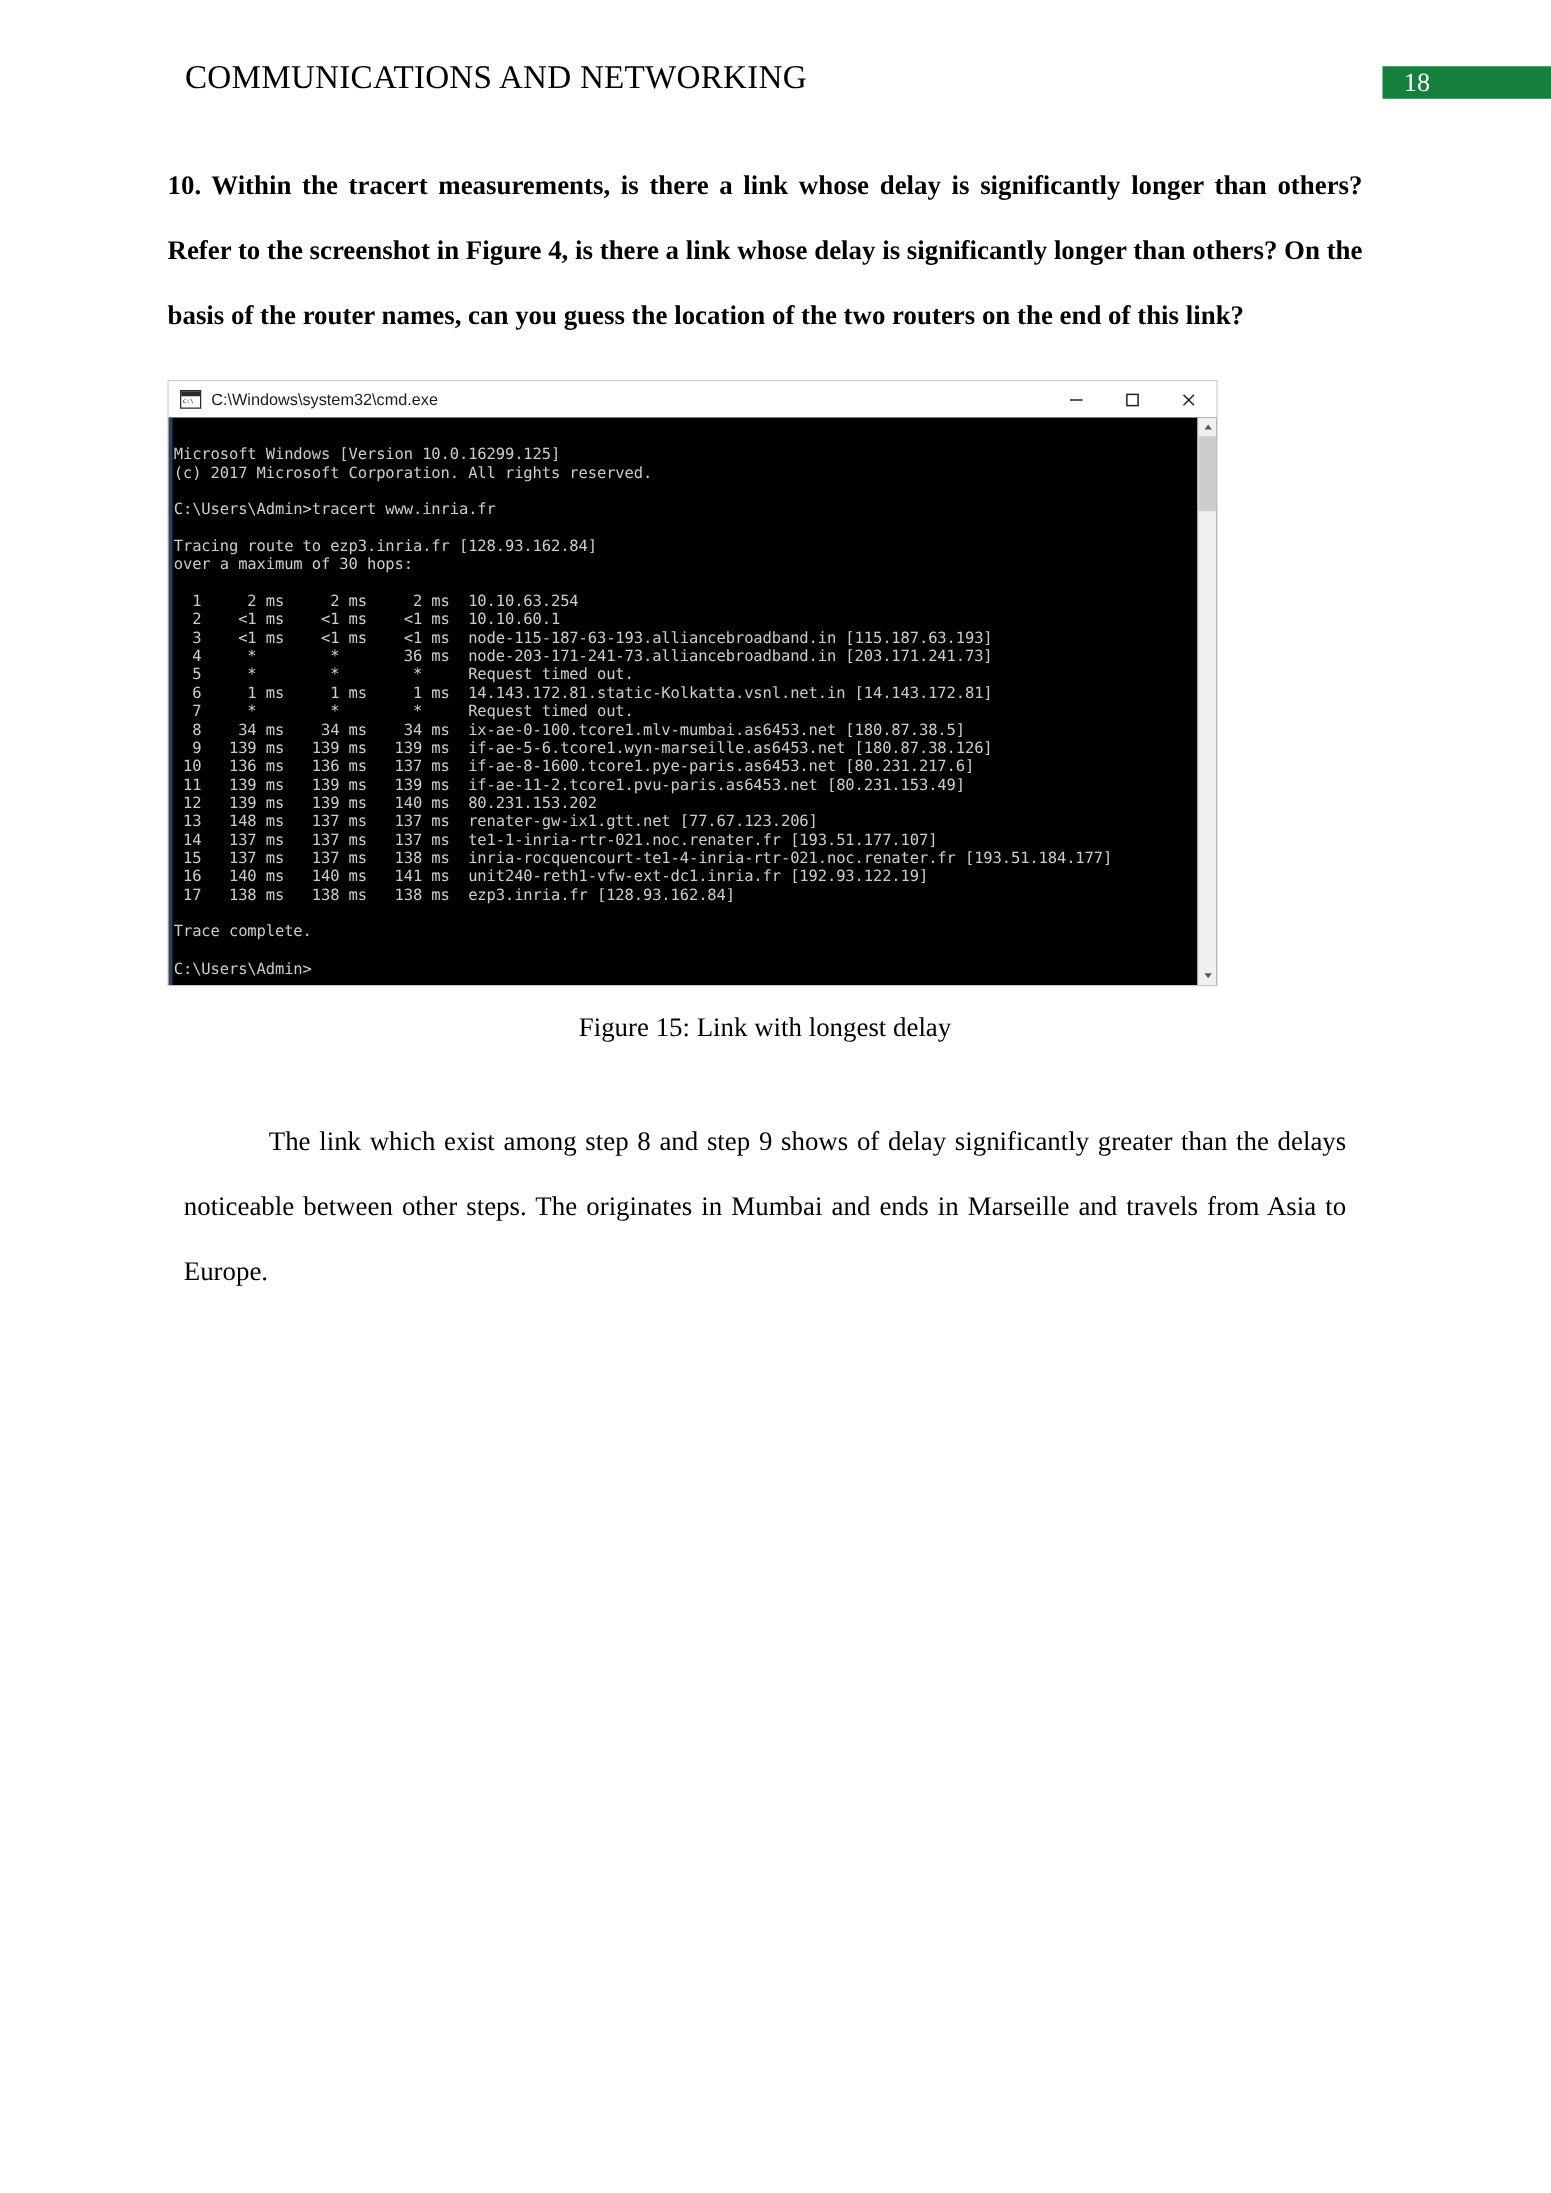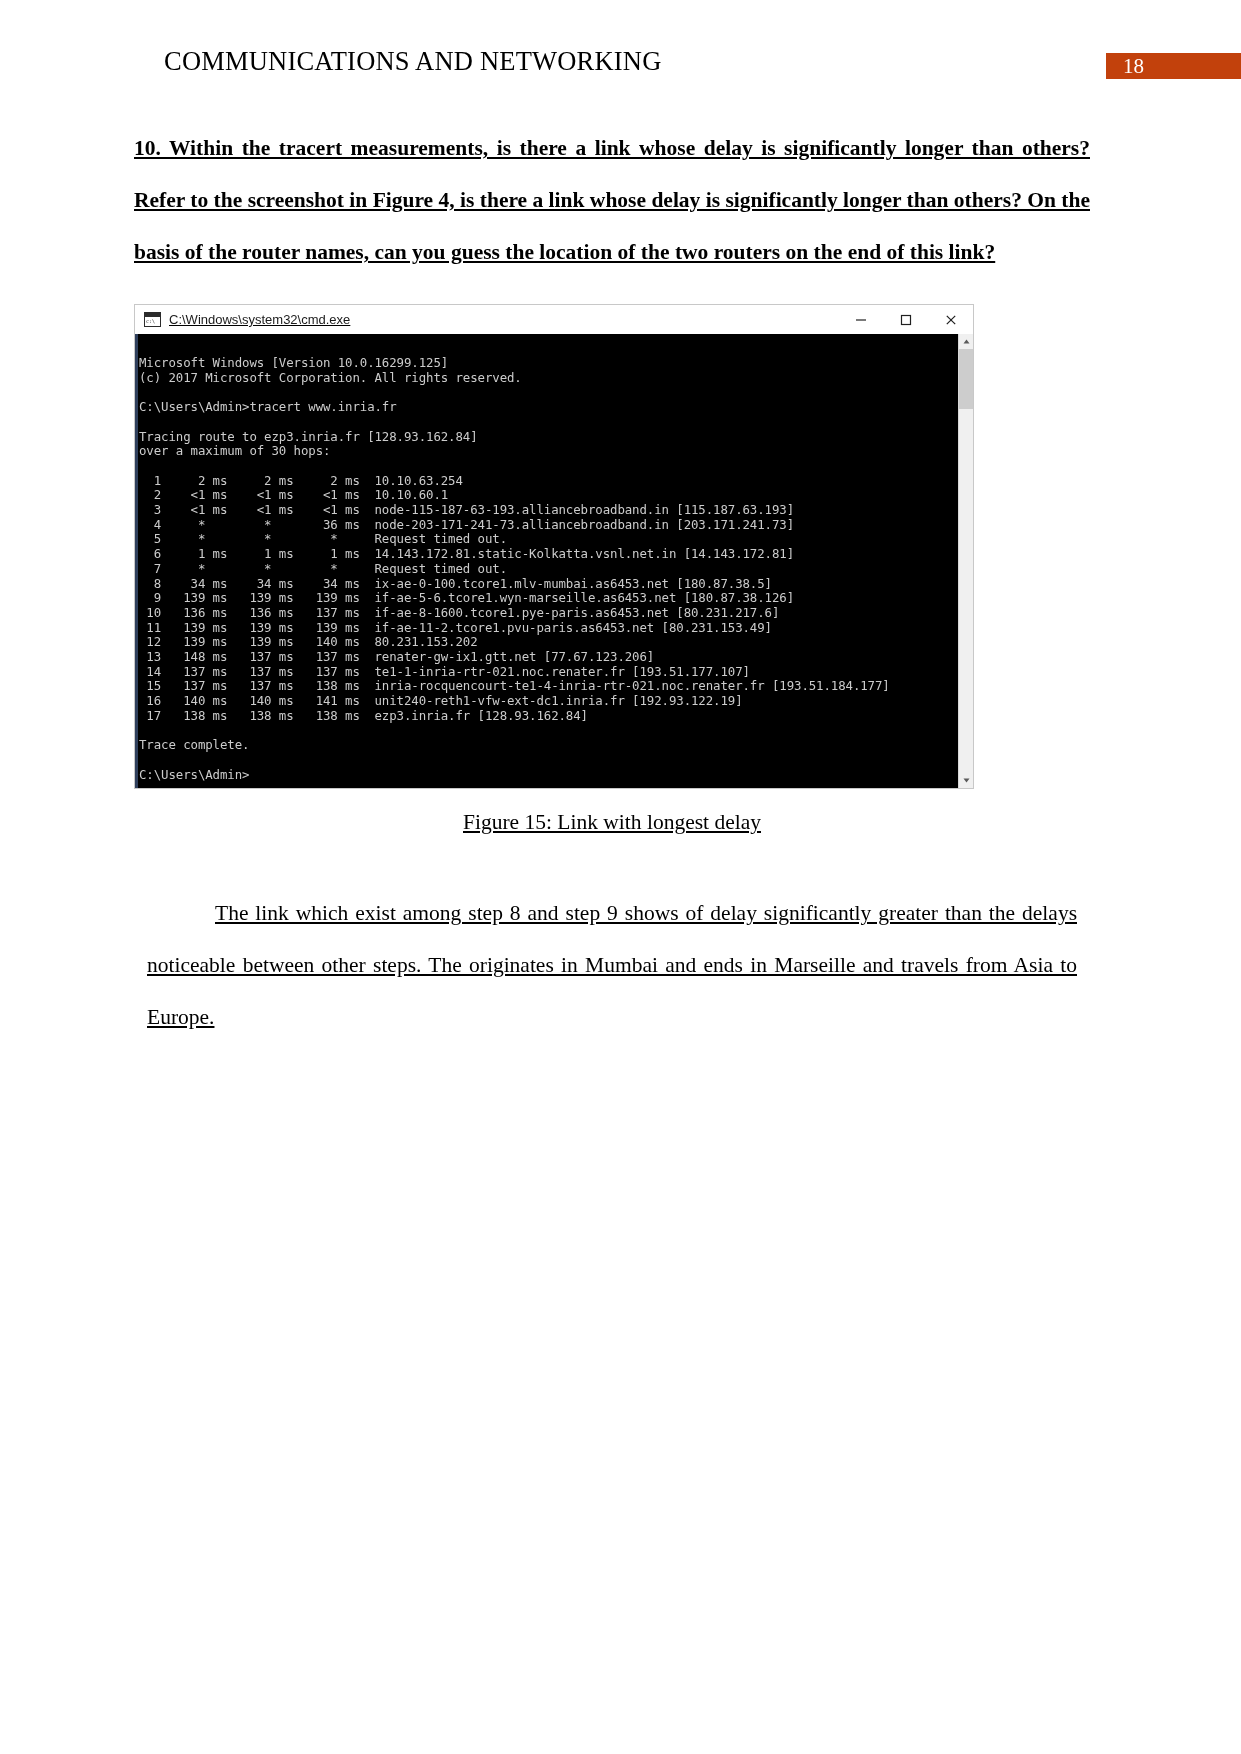--- a/index.html
+++ b/index.html
@@ -14,54 +14,53 @@
     position: relative;
     font-family: "Liberation Serif", serif;
     color: #000000;
     overflow: hidden;
   }
 
   
   .page-header {
     position: absolute;
     top: 44px;
-    left: 16px;
+    left: 0;
     right: 0;
     height: 42px;
   }
   .header-title {
     position: absolute;
     left: 148px;
     top: 0;
     font-size: 26.5px;
     letter-spacing: 0.2px;
     white-space: nowrap;
     line-height: 34px;
   }
   .page-number-badge {
     position: absolute;
     right: 0;
     top: 9px;
     width: 135px;
     height: 26px;
-    background: #c2410c;
+    background: #15803d;
     color: #ffffff;
     font-size: 21px;
     line-height: 26px;
     padding-left: 17px;
     box-sizing: border-box;
   }
 
   
   .doc-body {
     position: absolute;
     left: 134px;
     top: 122px;
     width: 956px;
-    text-decoration: underline;
   }
 
   
   .question-para {
     font-weight: bold;
     font-size: 21.5px;
     line-height: 52px;
     text-align: justify;
     text-justify: inter-word;
     margin: 0;

